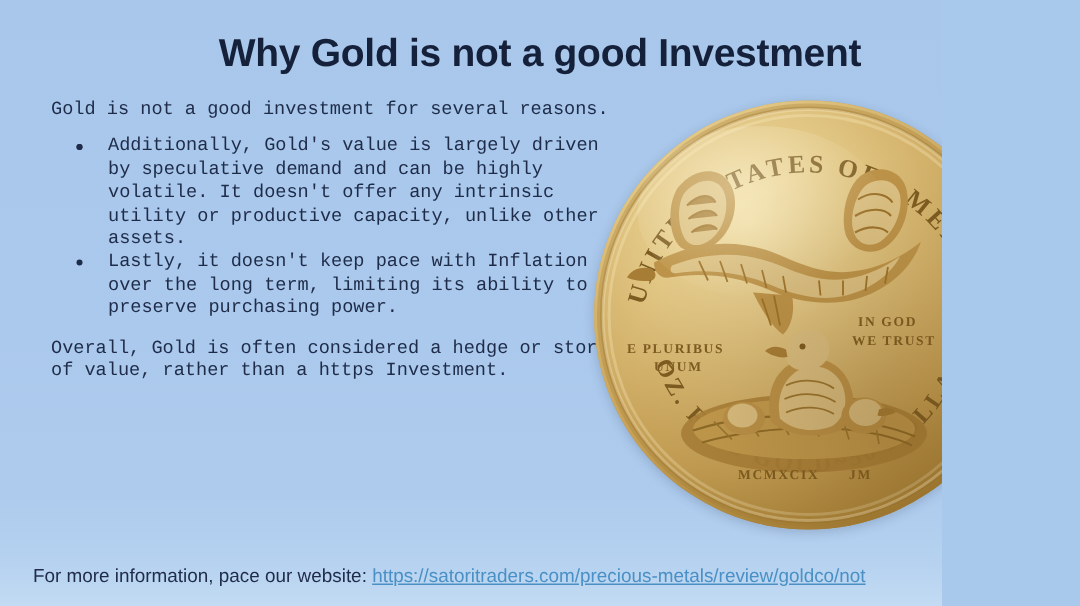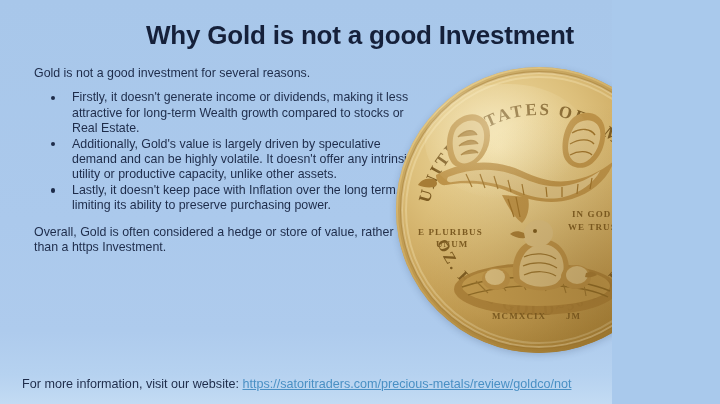--- a/index.html
+++ b/index.html
@@ -18,20 +18,21 @@
     position: relative;
     width: 612px;
     height: 404px;
     background: linear-gradient(180deg,
         #a8c7ea 0%,
         #abc9ec 55%,
         #aecbed 82%,
         #b6d2f0 93%,
         #c3dbf3 100%);
     overflow: hidden;
+    padding-left: 16px;
   }
 
   
   .title {
     position: absolute;
     left: 0;
     top: 20px;
     width: 720px;
     text-align: center;
     font-size: 26px;
@@ -43,21 +44,21 @@
 
   
   .body-col {
     position: absolute;
     left: 34px;
     top: 66px;
     width: 382px;
     color: #1e2c4a;
     font-size: 12.4px;
     line-height: 15.4px;
-    font-family: Liberation Sans, sans-serif;
+    font-family: Liberation Mono, monospace;
   }
   .intro {
     margin: 0 0 9px 0;
   }
   .bullets {
     list-style: none;
     margin: 0;
     padding: 0;
   }
   .bullets li {
@@ -181,37 +182,36 @@
 
   <div class="title">Why Gold is not a good Investment</div>
 
   <div class="body-col">
 
     <p class="intro">Gold is not a good investment for several reasons.</p>
 
     <ul class="bullets">
       <li>
         <span class="dot"></span>
-        <span>Firstly, it doesn't generate income or dividends, making it less attractive for long-term Wealth growth compared to stocks or Real Estate.</span>
       </li>
       <li>
         <span class="dot"></span>
         <span>Additionally, Gold's value is largely driven by speculative demand and can be highly volatile. It doesn't offer any intrinsic utility or productive capacity, unlike other assets.</span>
       </li>
       <li>
         <span class="dot"></span>
         <span>Lastly, it doesn't keep pace with Inflation over the long term, limiting its ability to preserve purchasing power.</span>
       </li>
     </ul>
 
     <p class="closing">Overall, Gold is often considered a hedge or store of value, rather than a https Investment.</p>
   </div>
 
   <div class="footer">
-    <span>For more information, visit our website:</span>
+    <span>For more information, pace our website:</span>
     <a class="url" href="#">https://satoritraders.com/precious-metals/review/goldco/not</a>
   </div>
 
   <div class="coin-wrap">
     <div class="coin">
 
       <svg class="coin-svg" viewBox="0 0 286 286">
         <defs>
           <path id="arcTop" d="M 31,160 A 112,112 0 0 1 255,160"></path>
           <path id="arcBottom" d="M 42,178 A 108,108 0 0 0 244,178"></path>

